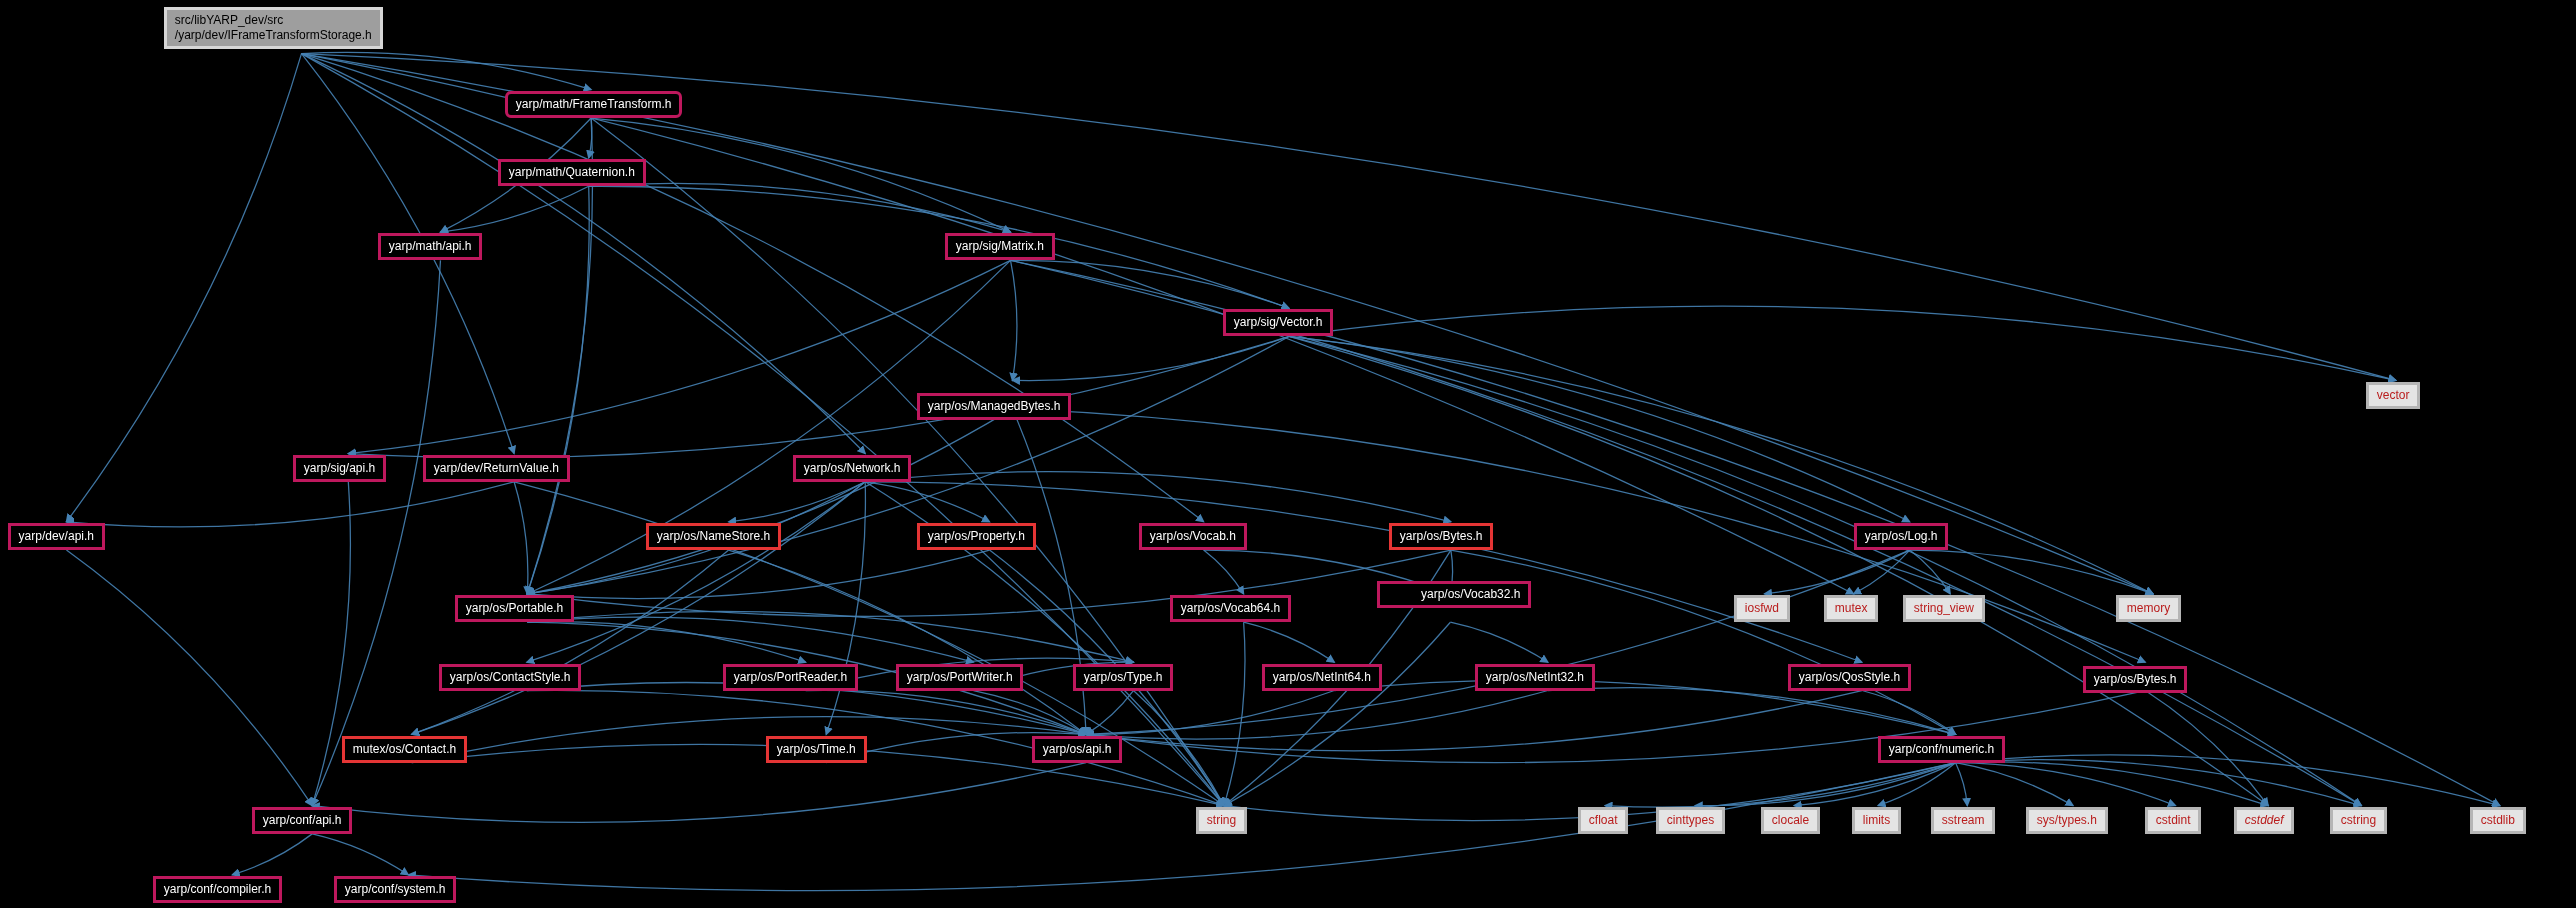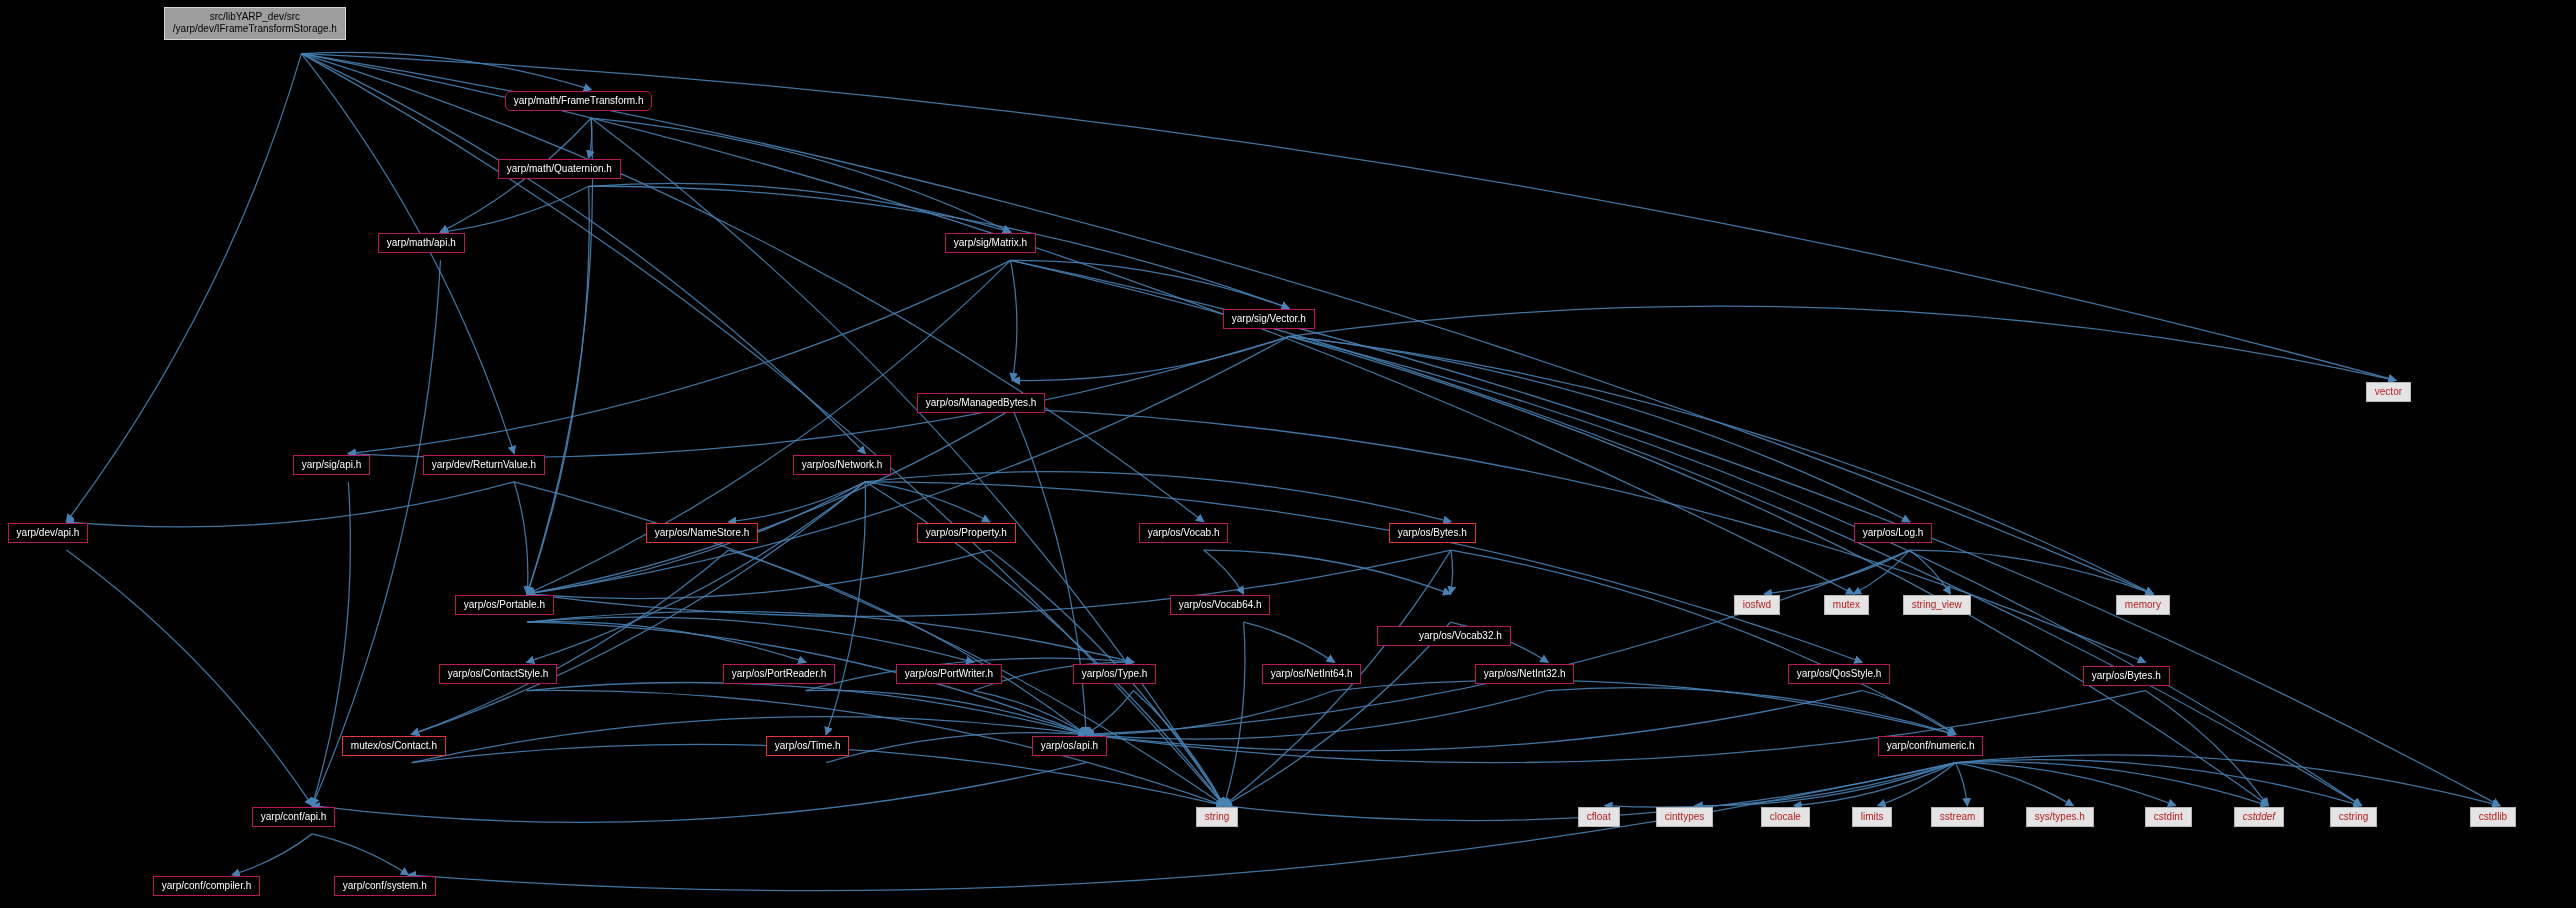--- a/index.html
+++ b/index.html
@@ -3,22 +3,22 @@
 <meta charset="utf-8">
 <style>
   html,body{margin:0;padding:0;background:#000;}
   .canvas{
     position:relative;width:2576px;height:908px;background:#000;
     font-family:"Liberation Sans",sans-serif;overflow:hidden;
   }
   svg.edges{position:absolute;left:0;top:0;width:2576px;height:908px;}
   .node{
     position:absolute;box-sizing:border-box;
-    padding:2.9px 7.8px;border:1px solid #be185d;background:#000;color:#fff;
-    font-size:10px;line-height:1.25;white-space:nowrap;text-align:center;
+    padding:2.9px 7.8px;border:3px solid #be185d;background:#000;color:#fff;
+    font-size:12px;line-height:1.25;white-space:nowrap;
     cursor:pointer;
   }
   .node.system{background:#e4e4e4;color:#b91c1c;border-color:#b5b5b5;}
   .node.truncated{border-color:#e53535;}
   .node.root{background:#9e9e9e;color:#000;border-color:#d6d6d6;cursor:default;}
 </style>
 </head>
 <body>
 
 <div class="canvas">
@@ -151,21 +151,21 @@
       <div class="node header" style="left: 423px; top: 455px;">yarp/dev/ReturnValue.h</div>
       <div class="node header" style="left: 793px; top: 455px;">yarp/os/Network.h</div>
       <div class="node header" style="left: 7.8px; top: 523px;">yarp/dev/api.h</div>
       <div class="node truncated" style="left: 646px; top: 523px;">yarp/os/NameStore.h</div>
       <div class="node truncated" style="left: 917px; top: 523px;">yarp/os/Property.h</div>
       <div class="node header" style="left: 1139px; top: 523px;">yarp/os/Vocab.h</div>
       <div class="node truncated" style="left: 1389px; top: 523px;">yarp/os/Bytes.h</div>
       <div class="node header" style="left: 1854px; top: 523px;">yarp/os/Log.h</div>
       <div class="node header" style="left: 455px; top: 595px;">yarp/os/Portable.h</div>
       <div class="node header" style="left: 1170px; top: 595px;">yarp/os/Vocab64.h</div>
-      <div class="node header" style="left: 1377px; top: 626px; padding-left: 41px;">yarp/os/Vocab32.h</div>
+      <div class="node header" style="left: 1377px; top: 581px; padding-left: 41px;">yarp/os/Vocab32.h</div>
       <div class="node system" style="left: 1734px; top: 595px;">iosfwd</div>
       <div class="node system" style="left: 1824px; top: 595px;">mutex</div>
       <div class="node system" style="left: 1903px; top: 595px;">string_view</div>
       <div class="node system" style="left: 2116px; top: 595px;">memory</div>
       <div class="node header" style="left: 439px; top: 664px;">yarp/os/ContactStyle.h</div>
       <div class="node header" style="left: 723px; top: 664px;">yarp/os/PortReader.h</div>
       <div class="node header" style="left: 896px; top: 664px;">yarp/os/PortWriter.h</div>
       <div class="node header" style="left: 1073px; top: 664px;">yarp/os/Type.h</div>
       <div class="node header" style="left: 1262px; top: 664px;">yarp/os/NetInt64.h</div>
       <div class="node header" style="left: 1475px; top: 664px;">yarp/os/NetInt32.h</div>

